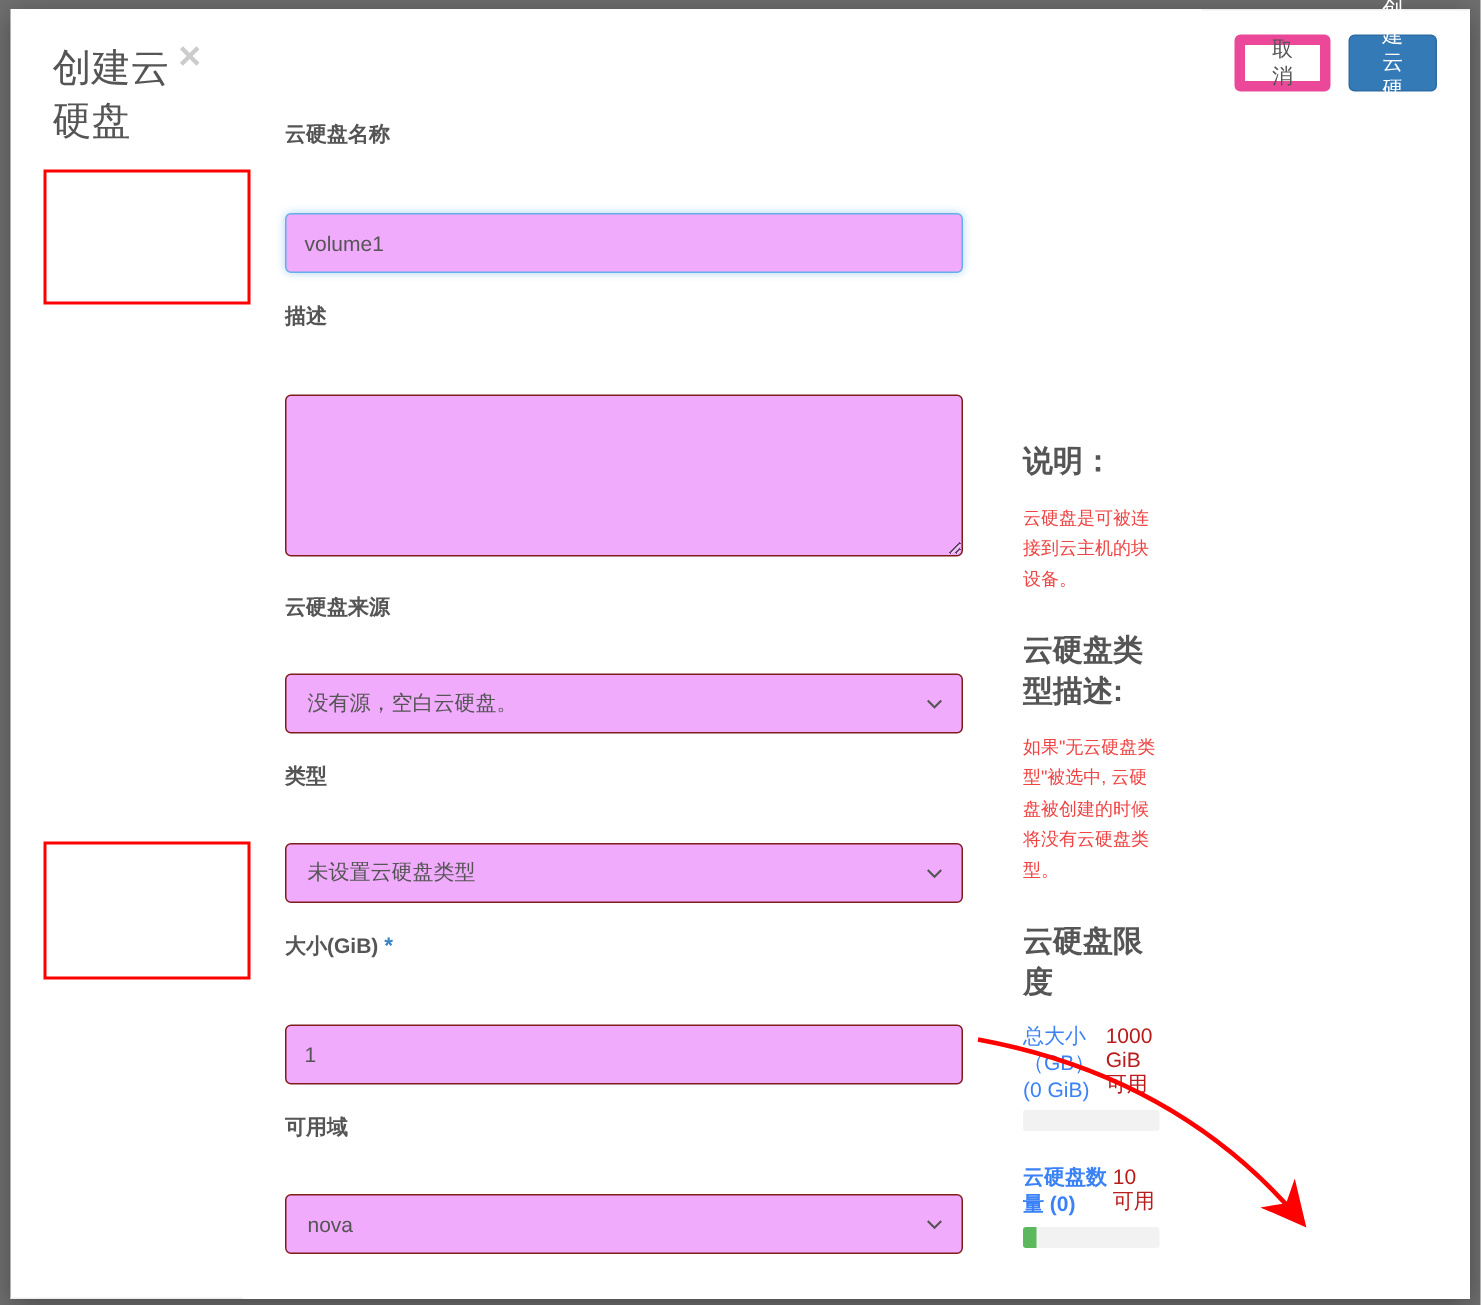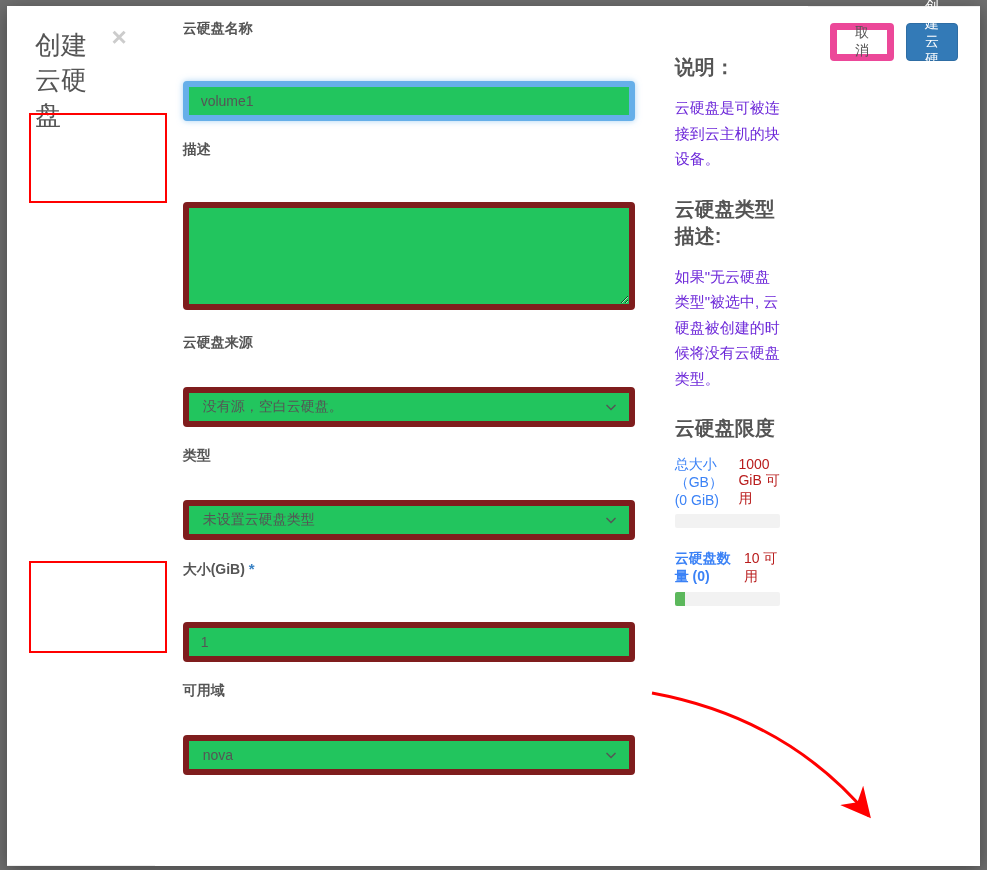--- a/index.html
+++ b/index.html
@@ -37,42 +37,43 @@
       line-height: 1;
       margin-top: -4px;
     }
 
     .modal-body {
       flex: 1 1 auto;
       display: flex;
       padding: 14px 28px 10px 28px;
       gap: 40px;
       position: relative;
+      align-items: flex-end;
     }
 
     .col-left { width: 452px; }
     .col-right { flex: 1; padding-top: 28px; }
 
     .form-group { margin-bottom: 20px; }
     .label {
       font-size: 14px;
       color: #555;
       font-weight: 600;
       margin-bottom: 8px;
       display: block;
     }
     .req { color: #3b82c4; font-weight: 700; font-size: 15px; }
 
     .text-input, .textarea, .select-box, .num-input {
       width: 100%;
-      border: 6px solid #7f1d1d;
+      border: 1px solid #7f1d1d;
       border-radius: 4px;
       font-size: 14px;
       color: #555;
-      background: #22c55e;
+      background: #f0abfc;
       margin-top: 35px;
     }
     .text-input { height: 40px; padding: 0 12px; }
     .text-input.focused {
       border-color: #66afe9;
       box-shadow: 0 0 6px rgba(102,175,233,.55);
       outline: none;
     }
     .textarea { height: 108px; padding: 8px 12px; resize: both; }
     .num-input { height: 40px; padding: 0 12px; }
@@ -100,21 +101,21 @@
     .anno {
       position: absolute;
       border: 2px solid #ff0000;
       pointer-events: none;
     }
     .anno-name { left: 22px; top: 107px; width: 138px; height: 90px; }
     .anno-size { left: 22px; top: 555px; width: 138px; height: 92px; }
 
     
     .h2 { font-size: 20px; color: #555; font-weight: 700; margin-bottom: 14px; margin-top: 6px; }
-    .desc-text { font-size: 15px; color: #6d28d9; line-height: 1.7; }
+    .desc-text { font-size: 12px; color: #ef4444; line-height: 1.7; }
     .section { margin-bottom: 24px; }
 
     .quota-row { display: flex; justify-content: space-between; font-size: 14px; margin-bottom: 6px; }
     .quota-left { color: #3b82f6; }
     .quota-right { color: #b91c1c; }
     .quota-left.bold { font-weight: 600; }
     .bar {
       width: 100%; height: 14px; background: #f2f2f2; border-radius: 2px; overflow: hidden;
     }
     .bar-fill { height: 100%; background: #5cb85c; }

